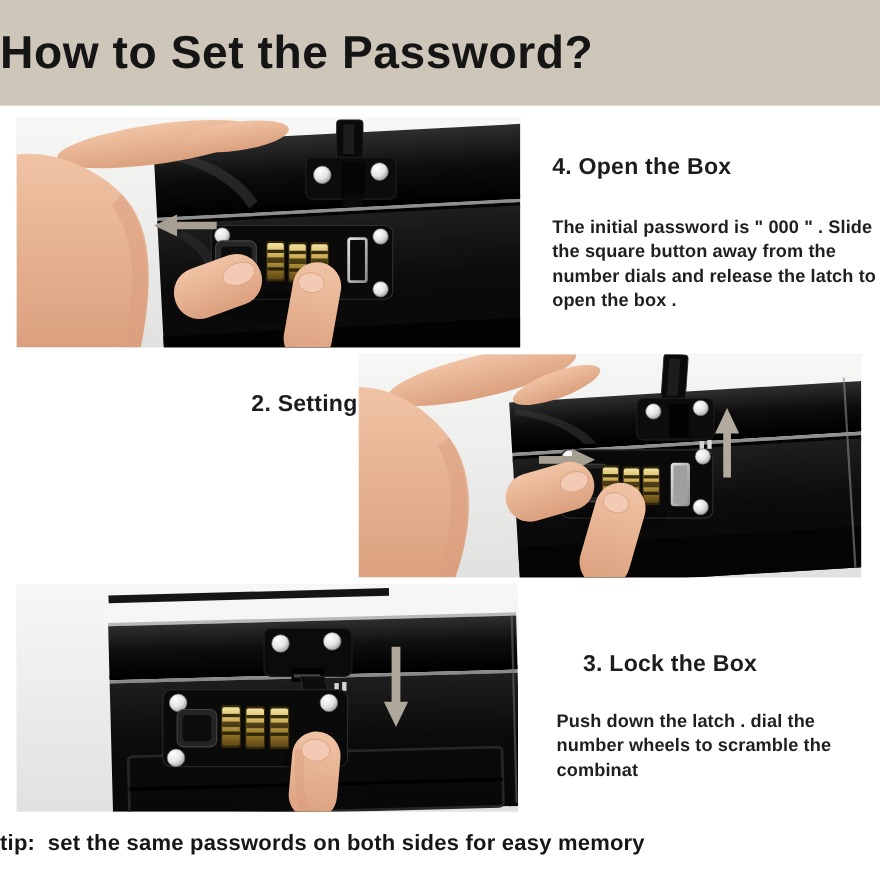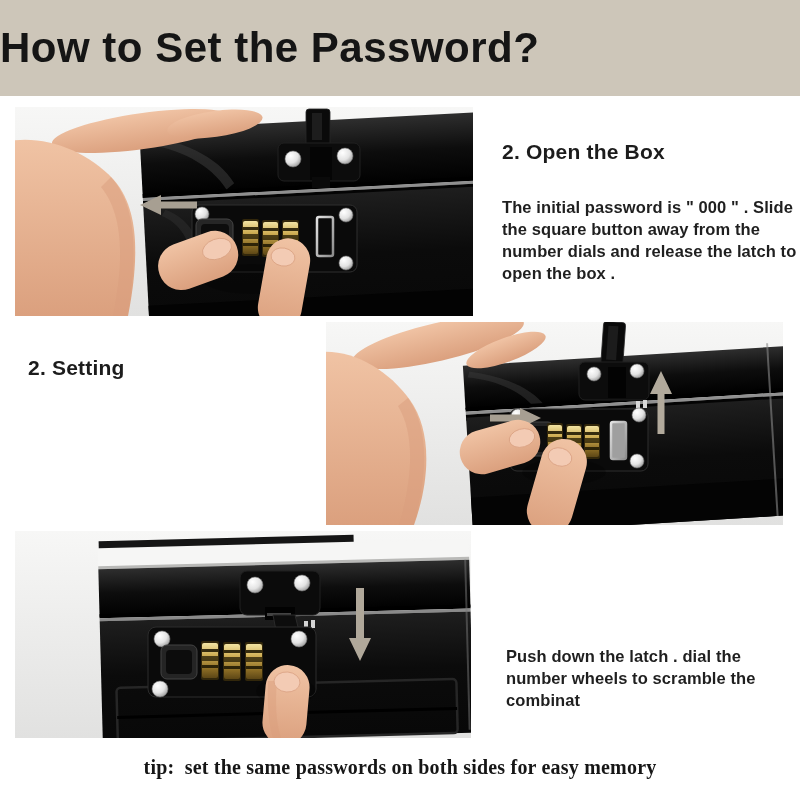--- a/index.html
+++ b/index.html
@@ -16,32 +16,32 @@
   }
   .photo{position:absolute;overflow:hidden;background:#ececec;}
   .photo svg{display:block;width:100%;height:100%;}
   #photo1{left:15px;top:107px;width:458px;height:209px;}
   #photo2{left:326px;top:322px;width:457px;height:203px;}
   #photo3{left:15px;top:531px;width:456px;height:207px;}
   .step-heading{
     position:absolute;font-size:21px;font-weight:700;color:#1c1c1c;letter-spacing:0.2px;
   }
   #step1-heading{left:502px;top:140px;}
-  #step2-heading{left:28px;top:356px;width:284px;display:flex;justify-content:flex-end;flex-direction:column;}
+  #step2-heading{left:41px;top:356px;width:284px;display:flex;justify-content:flex-end;}
   #step3-heading{left:530px;top:592px;}
   .step-body{
     position:absolute;font-size:16.5px;font-weight:600;color:#1f1f1f;
     line-height:1.34;letter-spacing:0.1px;
   }
   #step1-body{left:502px;top:196px;width:296px;}
   #step2-body{left:33px;top:403px;width:308px;}
   #step3-body{left:506px;top:645px;width:300px;}
   .tip{
-    position:absolute;left:0;top:756px;width:800px;text-align:center;
-    font-size:20px;font-weight:700;color:#161616;white-space:pre-wrap;letter-spacing:0.2px;font-family:Liberation Serif, serif;
+    position:absolute;left:0;top:756px;width:800px;text-align:left;
+    font-size:20px;font-weight:700;color:#161616;white-space:pre-wrap;letter-spacing:0.2px;
   }
   .defs{position:absolute;width:0;height:0;}
 </style>
 </head>
 <body>
 
 <div class="canvas">
 
   <svg class="defs" aria-hidden="true">
     <defs>
@@ -159,21 +159,21 @@
           <ellipse cx="202" cy="142" rx="15" ry="10" transform="rotate(-20 202 142)" fill="#f3cbb4" stroke="#d9a182" stroke-width="0.8"></ellipse>
         </g>
         <g>
           <rect x="247" y="131" width="44" height="92" rx="22" transform="rotate(10 269 177)" fill="url(#g-skin)"></rect>
           <ellipse cx="268" cy="150" rx="12" ry="9" transform="rotate(10 268 150)" fill="#f3cbb4" stroke="#d9a182" stroke-width="0.8"></ellipse>
         </g>
       </g>
     </svg>
   </div>
 
-  <div class="step-heading" id="step1-heading">2. Open the Box</div>
+  <div class="step-heading" id="step1-heading">4. Open the Box</div>
   <div class="step-body" id="step1-body">The initial password is " 000 " . Slide the square button away from the number dials and release the latch to open the box .</div>
 
   <div class="step-heading" id="step2-heading">
     <span>2. Setting</span>
   </div>
 
   <div class="photo" id="photo2">
     <svg viewBox="0 0 457 203">
       <rect width="457" height="203" fill="url(#g-photobg)"></rect>
 
@@ -325,17 +325,18 @@
 
       <g>
         <ellipse cx="271" cy="160" rx="30" ry="14" fill="#000000" opacity="0.25"></ellipse>
         <rect x="249" y="134" width="44" height="80" rx="22" transform="rotate(5 271 174)" fill="url(#g-skin)"></rect>
         <path d="M253,150 C252,175 254,195 258,207 L266,207 C261,192 260,170 262,150 Z" fill="#d99d7d" opacity="0.45"></path>
         <ellipse cx="272" cy="151" rx="13" ry="10" transform="rotate(5 272 151)" fill="#f3cbb4" stroke="#d9a182" stroke-width="0.8"></ellipse>
       </g>
     </svg>
   </div>
 
+  <div class="step-heading" id="step3-heading">3. Lock the Box</div>
   <div class="step-body" id="step3-body">Push down the latch . dial the number wheels to scramble the combinat</div>
 
   <div class="tip">tip:  set the same passwords on both sides for easy memory</div>
 
 </div>
 
 </body></html>

